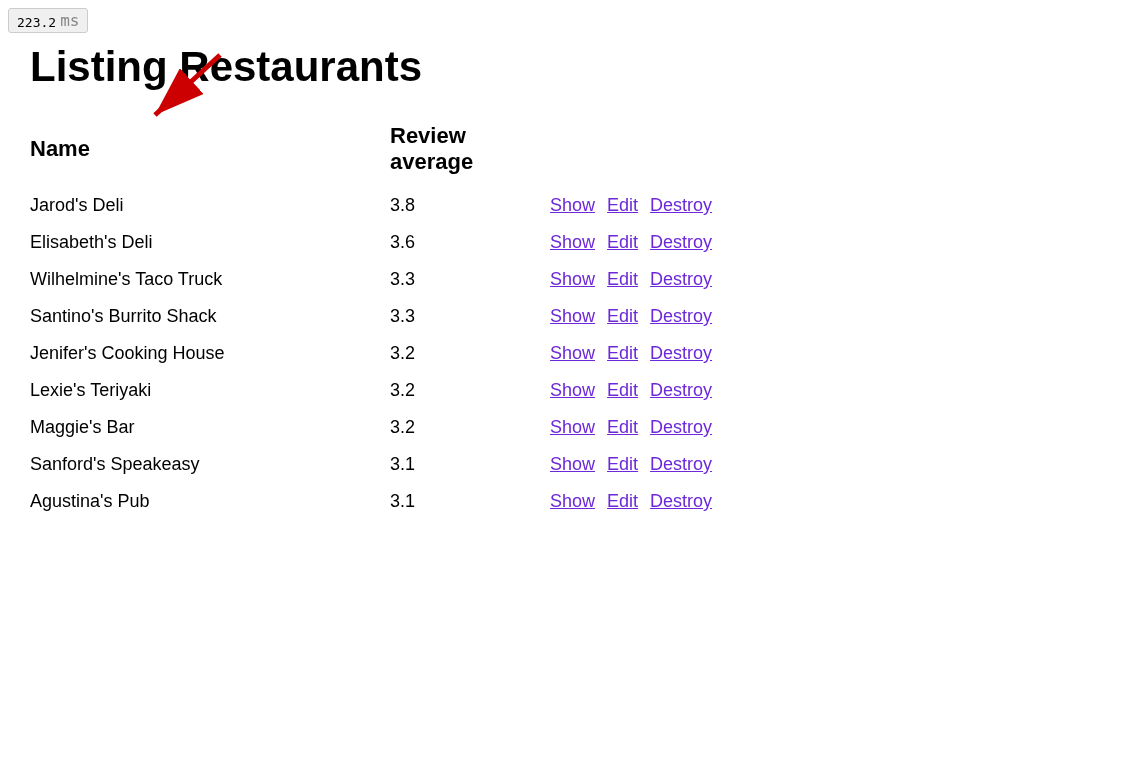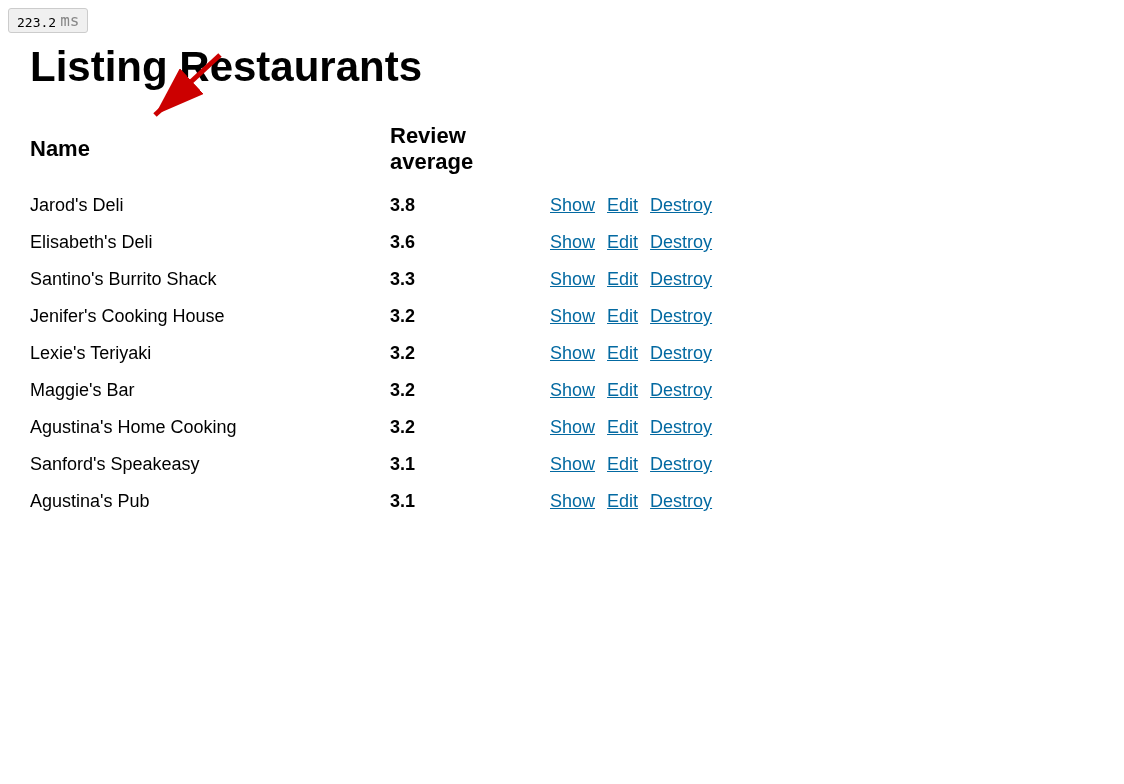--- a/index.html
+++ b/index.html
@@ -70,30 +70,29 @@
       font-size: 18px;
       margin-top: 40px;
     }
 
     tbody tr td:first-child {
       width: 360px;
     }
 
     tbody tr td:nth-child(2) {
       width: 160px;
-      font-weight: bold;
     }
 
     .actions {
       display: flex;
       gap: 12px;
     }
 
     .actions a {
-      color: #0369a1;
+      color: #6d28d9;
       text-decoration: underline;
       cursor: pointer;
       font-size: 18px;
     }
 
     
     .arrow-overlay {
       position: fixed;
       top: 0;
       left: 0;
@@ -145,20 +144,31 @@
         <td>3.6</td>
         <td>
           <div class="actions">
             <a href="#">Show</a>
             <a href="#">Edit</a>
             <a href="#">Destroy</a>
           </div>
         </td>
       </tr>
       <tr>
+        <td>Wilhelmine's Taco Truck</td>
+        <td>3.3</td>
+        <td>
+          <div class="actions">
+            <a href="#">Show</a>
+            <a href="#">Edit</a>
+            <a href="#">Destroy</a>
+          </div>
+        </td>
+      </tr>
+      <tr>
         <td>Santino's Burrito Shack</td>
         <td>3.3</td>
         <td>
           <div class="actions">
             <a href="#">Show</a>
             <a href="#">Edit</a>
             <a href="#">Destroy</a>
           </div>
         </td>
       </tr>
@@ -189,31 +199,20 @@
         <td>3.2</td>
         <td>
           <div class="actions">
             <a href="#">Show</a>
             <a href="#">Edit</a>
             <a href="#">Destroy</a>
           </div>
         </td>
       </tr>
       <tr>
-        <td>Agustina's Home Cooking</td>
-        <td>3.2</td>
-        <td>
-          <div class="actions">
-            <a href="#">Show</a>
-            <a href="#">Edit</a>
-            <a href="#">Destroy</a>
-          </div>
-        </td>
-      </tr>
-      <tr>
         <td>Sanford's Speakeasy</td>
         <td>3.1</td>
         <td>
           <div class="actions">
             <a href="#">Show</a>
             <a href="#">Edit</a>
             <a href="#">Destroy</a>
           </div>
         </td>
       </tr>

